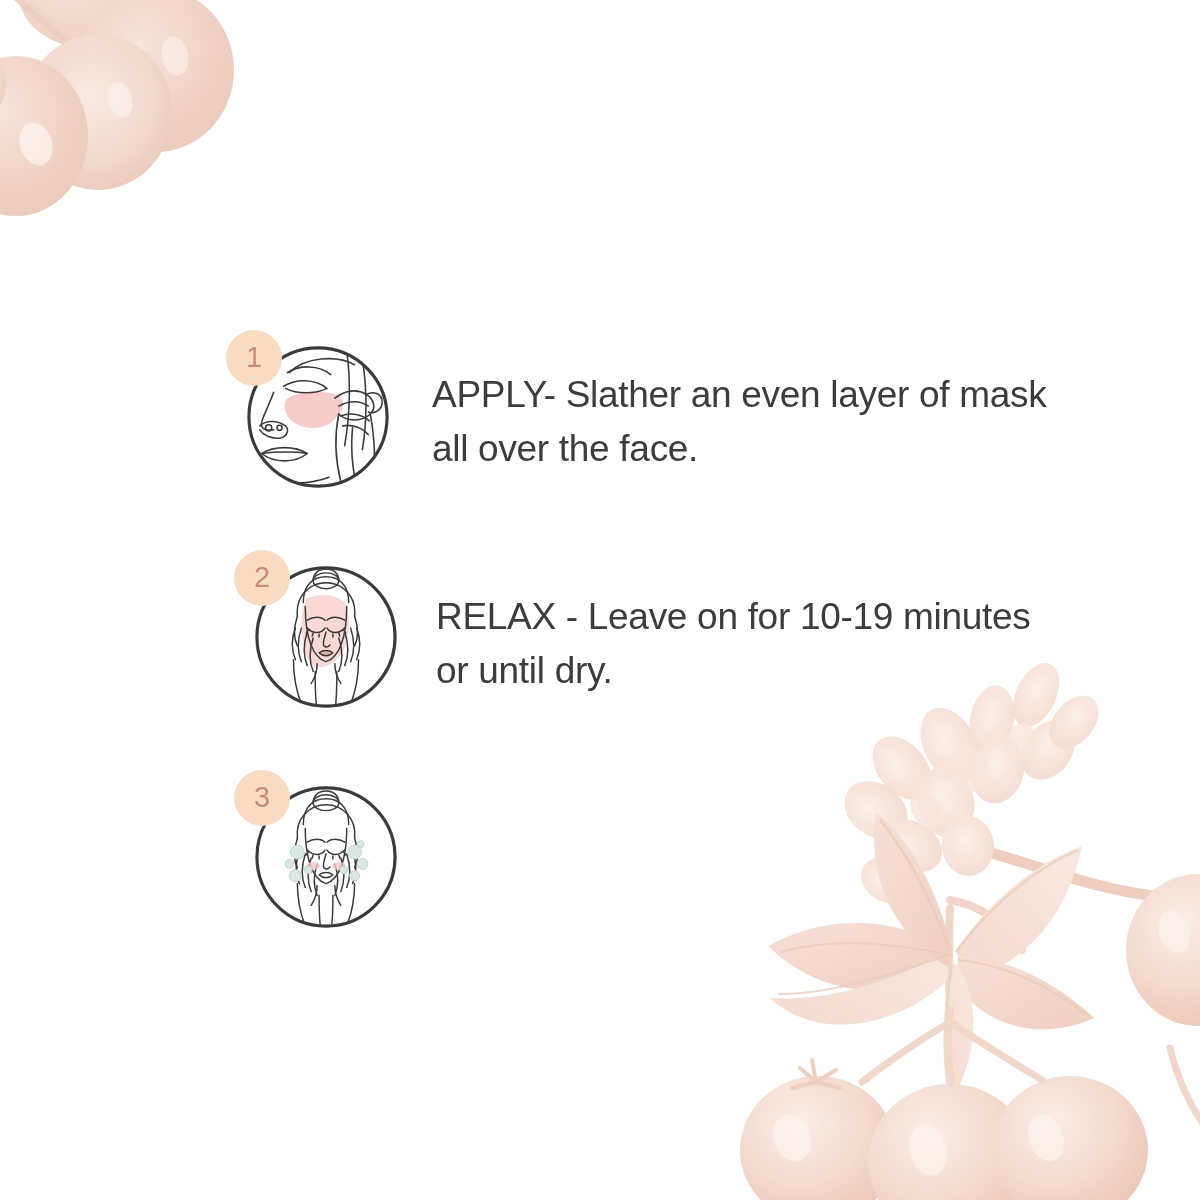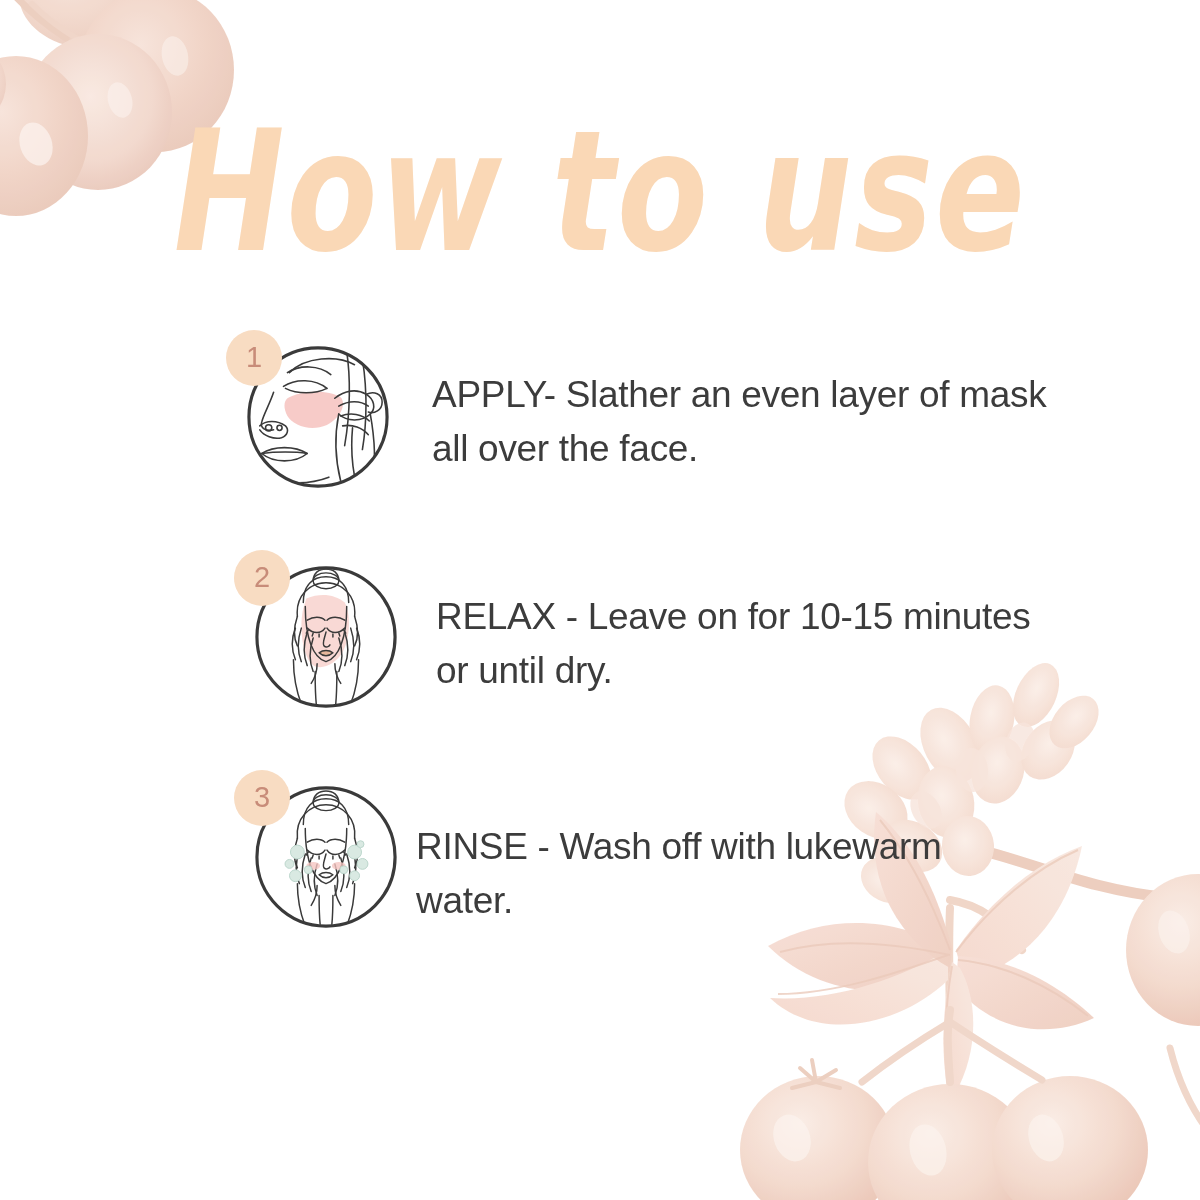--- a/index.html
+++ b/index.html
@@ -255,23 +255,20 @@
         <ellipse cx="278" cy="500" rx="18" ry="26" fill="#FCF2EC" opacity="0.65" transform="rotate(-14 278 500)"></ellipse>
         <ellipse cx="396" cy="488" rx="17" ry="24" fill="#FCF2EC" opacity="0.65" transform="rotate(-18 396 488)"></ellipse>
 
         <ellipse cx="548" cy="300" rx="72" ry="76" fill="url(#fruit1)"></ellipse>
         <ellipse cx="524" cy="282" rx="15" ry="22" fill="#FCF2EC" opacity="0.6" transform="rotate(-18 524 282)"></ellipse>
         <path d="M520 398 C528 430 540 456 556 478" stroke="#EFD3C4" stroke-width="7" fill="none" stroke-linecap="round"></path>
       </g>
     </svg>
   </div>
 
-  <div id="title">
-    <span id="title-text">How to use</span>
-  </div>
 
   <div id="steps">
 
     <div class="step" id="step-0">
       <div class="step-icon-wrap">
 
         <svg class="step-circle" viewBox="0 0 150 150" xmlns="http://www.w3.org/2000/svg">
           <circle cx="75" cy="75" r="70" fill="#ffffff" stroke="#3A3A3A" stroke-width="3.2"></circle>
           <clipPath id="clip1">
               <circle cx="75" cy="75" r="69"></circle>
@@ -379,21 +376,21 @@
               <path d="M108 98 C108 116 104 134 98 148"></path>
               <path d="M86 110 C86 126 86 138 84 150"></path>
             </g>
           </g>
         </svg>
 
         <div class="step-badge">
           <span class="step-badge-num">2</span>
         </div>
       </div>
-      <div class="step-text">RELAX - Leave on for 10-15 minutes or until dry.</div>
+      <div class="step-text">RELAX - Leave on for 10-19 minutes or until dry.</div>
     </div>
 
     <div class="step" id="step-2">
       <div class="step-icon-wrap">
 
         <svg class="step-circle" viewBox="0 0 150 150" xmlns="http://www.w3.org/2000/svg">
           <circle cx="75" cy="75" r="70" fill="#ffffff" stroke="#3A3A3A" stroke-width="3.2"></circle>
           <clipPath id="clip3">
               <circle cx="75" cy="75" r="69"></circle>
             </clipPath>
@@ -458,17 +455,16 @@
               <circle cx="93" cy="88" r="4"></circle>
               <circle cx="110" cy="62" r="3.5"></circle>
             </g>
           </g>
         </svg>
 
         <div class="step-badge">
           <span class="step-badge-num">3</span>
         </div>
       </div>
-      <div class="step-text">RINSE - Wash off with lukewarm water.</div>
     </div>
 
   </div>
 </div>
 
 </body></html>

